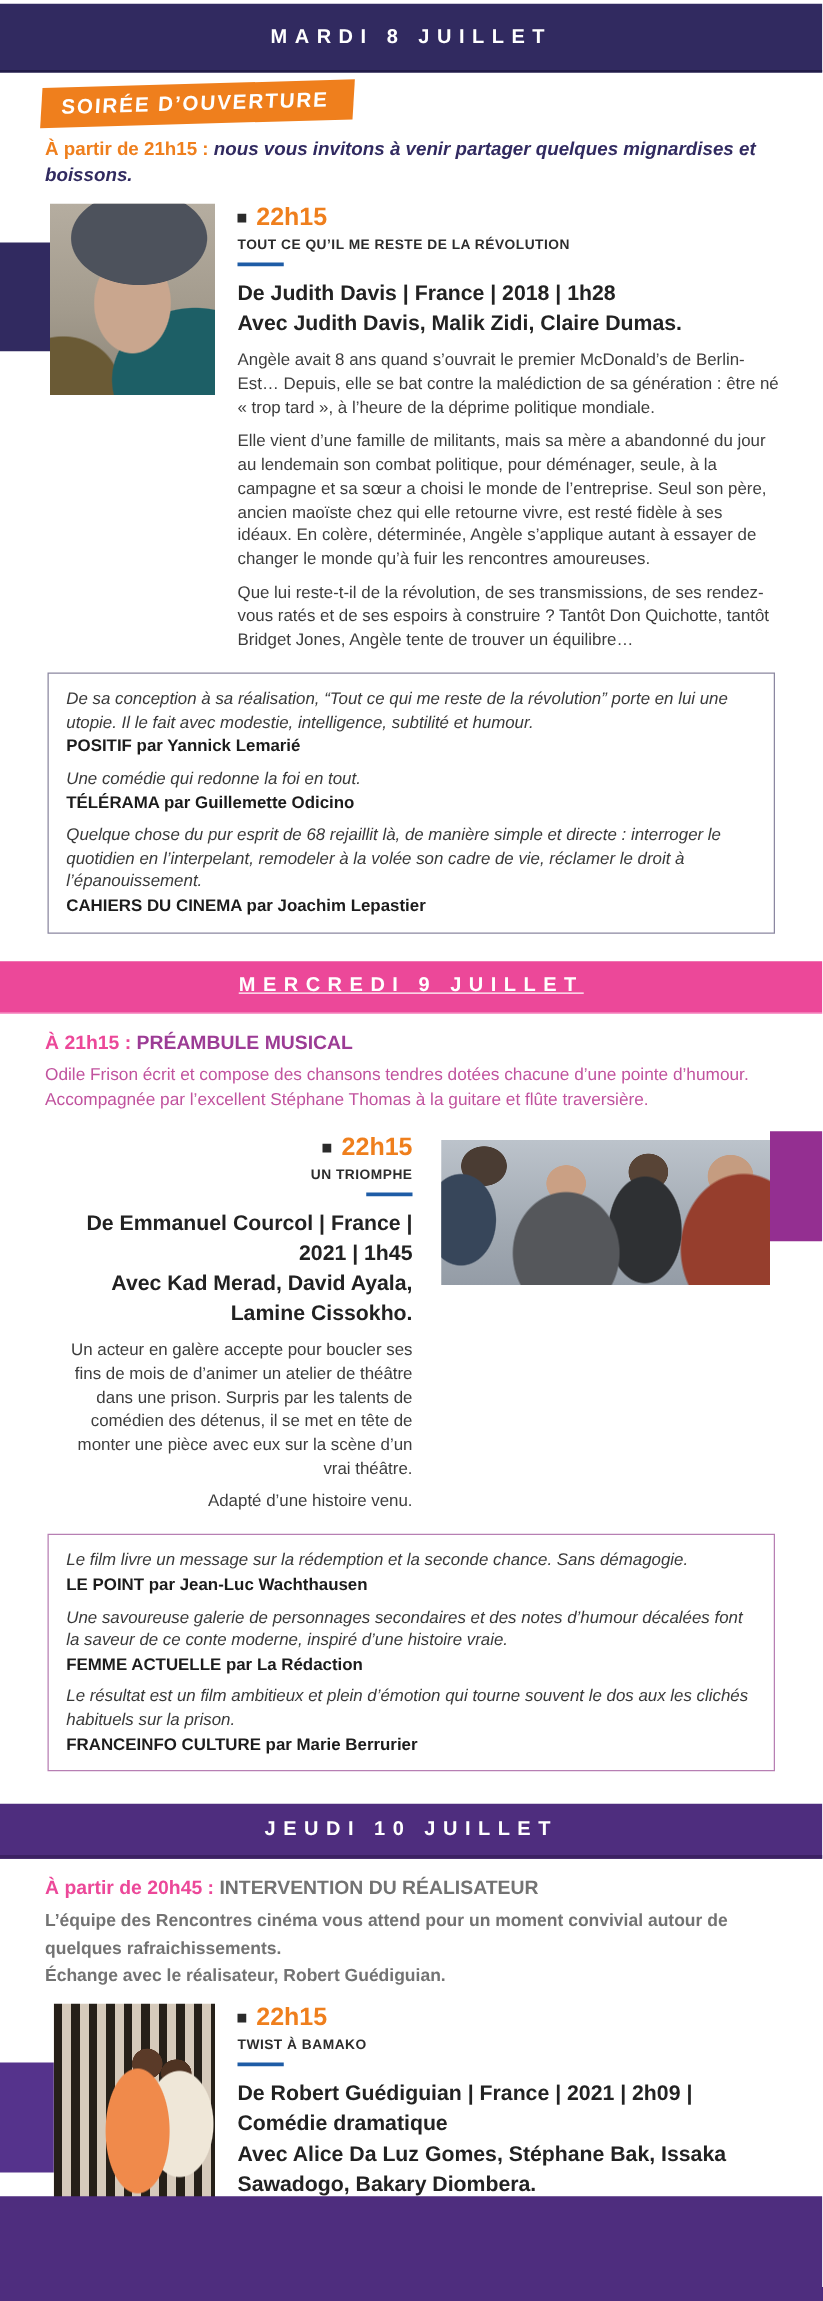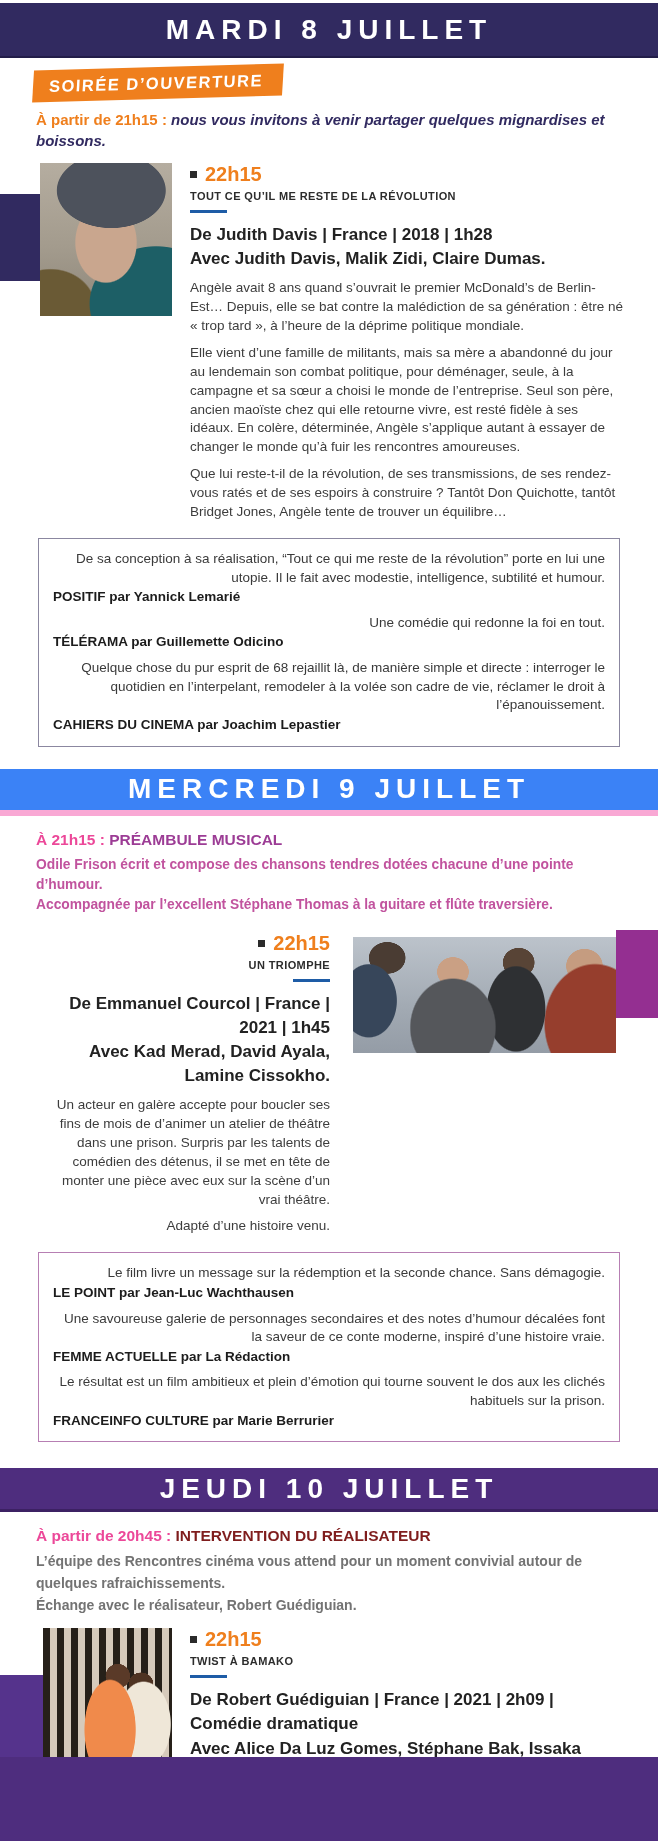--- a/index.html
+++ b/index.html
@@ -8,43 +8,43 @@
     width:658px;height:1841px;
     margin:0 auto;
     background:#ffffff;
     font-family:"Liberation Sans", sans-serif;
     color:#3d3d3d;
     overflow:hidden;
   }
   
   .day-bar{
     display:flex;align-items:center;justify-content:center;
-    color:#fff;font-weight:bold;font-size:28px;letter-spacing:6px;
+    color:#fff;font-weight:bold;font-size:16px;letter-spacing:6px;
     text-transform:uppercase;
   }
   .bar-navy{height:53px;margin-top:3px;background:#312a60;border-bottom:2px solid #221d49;}
-  .bar-magenta{height:41px;margin-top:22px;background:#3b82f6;border-bottom:6px solid #f9a8d4;}
+  .bar-magenta{height:41px;margin-top:22px;background:#ec4899;border-bottom:1px solid #f9a8d4;text-decoration:underline;}
   .bar-purple{height:41px;margin-top:26px;background:#4e2d7e;border-bottom:3px solid #3c2163;}
   
   .badge-wrap{margin:9px 0 0 33px;}
   .badge{
     display:inline-block;background:#ef7f1d;color:#fff;
     font-weight:bold;font-size:16.5px;letter-spacing:1.5px;
     padding:7px 20px 6px 16px;
     transform:rotate(-1.6deg) skewX(-5deg);
   }
   
   .intro{margin:10px 36px 0;font-size:15px;font-weight:bold;line-height:1.4;}
   .intro .t-orange{color:#ef7f1d;}
   .intro .t-navy-it{color:#312a60;font-style:italic;}
   .sub-head{margin:15px 36px 0;font-size:15.5px;font-weight:bold;}
   .sub-head .t-orange{color:#ec4899;}
   .t-magenta{color:#9c3c95;}
-  .t-darkpurple{color:#7f1d1d;}
-  .lead-pink{margin:6px 36px 17px;font-size:13.8px;font-weight:bold;color:#c1539e;
+  .t-darkpurple{color:#737373;}
+  .lead-pink{margin:6px 36px 17px;font-size:13.8px;font-weight:normal;color:#c1539e;
     line-height:1.45;white-space:pre-line;}
   .lead-purple{margin:6px 36px 0;font-size:14px;font-weight:bold;color:#737373;
     line-height:1.55;white-space:pre-line;}
   
   .film{display:flex;margin-top:12px;}
   .film-media-left{flex:none;width:172px;position:relative;}
   .film-media-left .side-rect{position:absolute;left:0;width:44px;}
   .film-body{flex:1;padding:0 34px 0 18px;}
   .time-row{display:flex;align-items:center;gap:8px;}
   .sq-bullet{width:7px;height:7px;background:#2b2b2b;flex:none;}
@@ -58,21 +58,21 @@
   .film-right .film-body{text-align:right;padding:0 10px 0 50px;}
   .film-right .time-row{justify-content:flex-end;}
   .film-right .rule{margin-left:auto;}
   .film-media-right{flex:none;width:318px;position:relative;height:122px;margin-top:2px;}
   .photo{background-size:cover;}
   
   .quote-box{position:relative;z-index:2;background:#fff;margin:16px 38px 0;
     padding:4px 14px 11px;}
   .qb-1{border:1px solid #8b87a0;}
   .qb-2{border:1px solid #b77fb3;}
-  .q-text{margin:7px 0 0;font-size:13.5px;color:#3a3a3a;line-height:1.38;text-align:right;}
+  .q-text{margin:7px 0 0;font-size:13.5px;font-style:italic;color:#3a3a3a;line-height:1.38;}
   .q-src{margin:1px 0 0;font-size:13.5px;font-weight:bold;color:#1c1c1c;line-height:1.38;}
   
   .photo-1{
     position:absolute;left:40px;top:0;width:132px;height:153px;
     background:
       radial-gradient(90px 62px at 54% 18%, #4d525c 60%, rgba(0,0,0,0) 61%),
       radial-gradient(52px 68px at 50% 52%, #c9a68e 58%, rgba(0,0,0,0) 60%),
       radial-gradient(110px 95px at 88% 92%, #1d5f66 60%, rgba(0,0,0,0) 61%),
       radial-gradient(80px 70px at 8% 95%, #6a5a35 55%, rgba(0,0,0,0) 57%),
       linear-gradient(180deg,#b5ada0 0%,#a39b8d 55%,#8d8679 100%);

